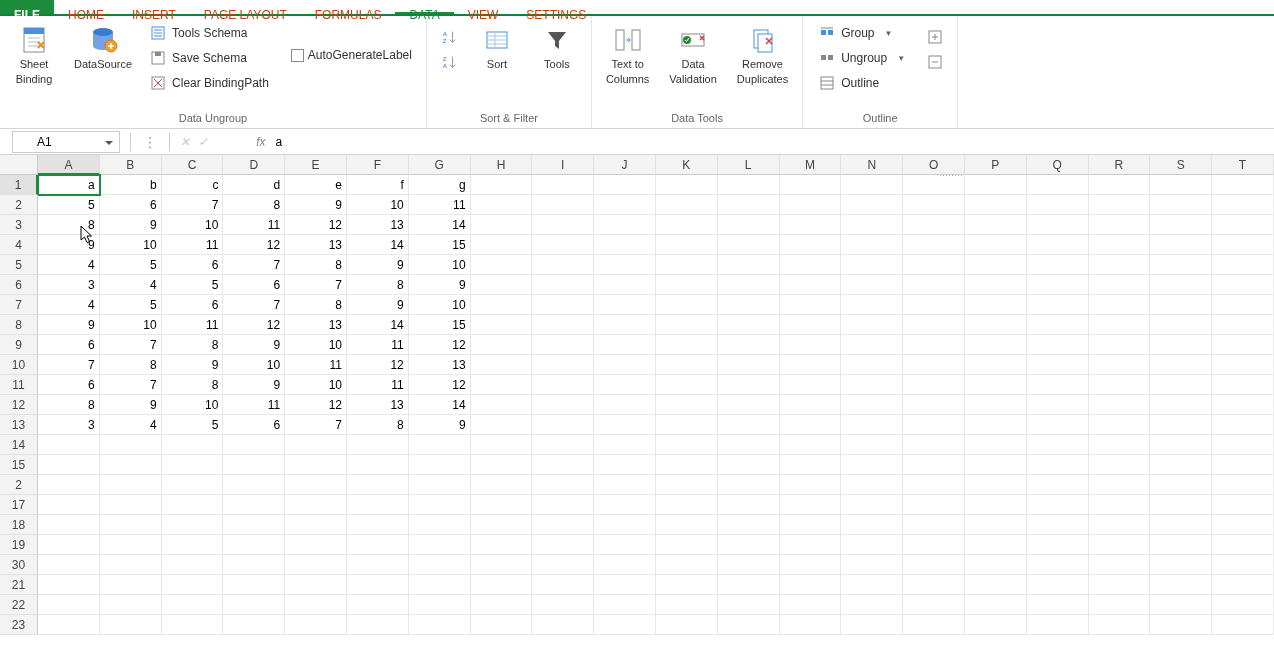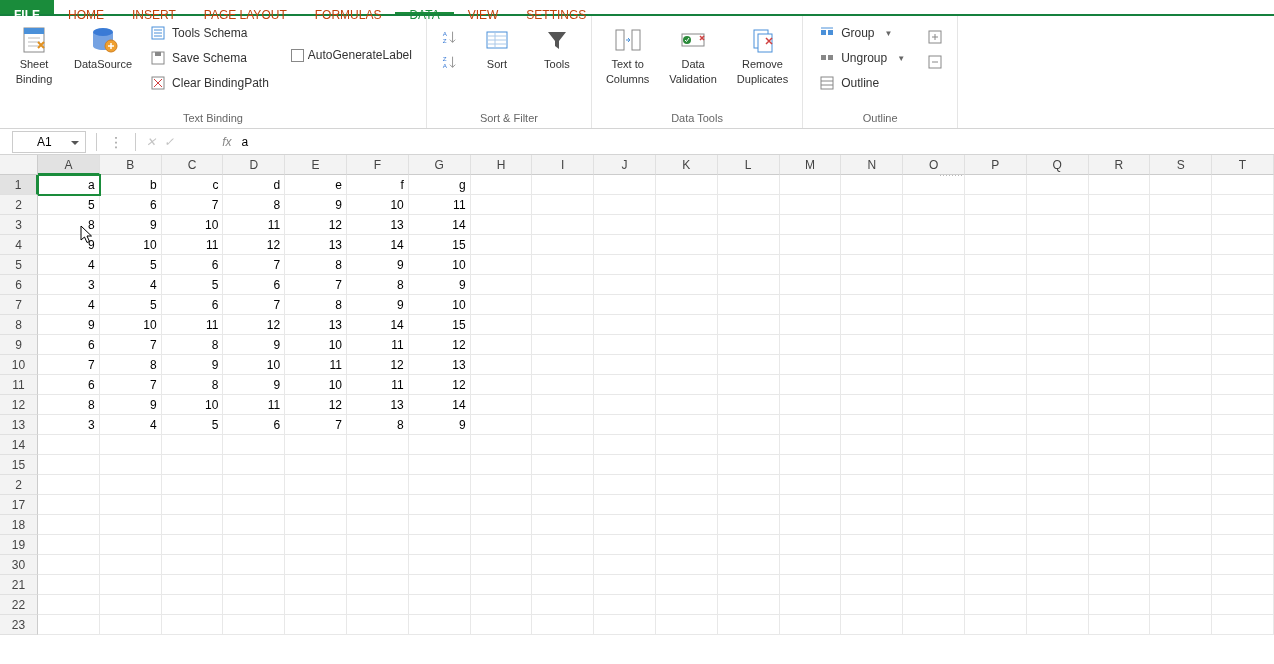--- a/index.html
+++ b/index.html
@@ -25,21 +25,21 @@
 .sm-btn .ic { width: 16px; height: 16px; display: flex; align-items: center; justify-content: center; }
 .drop-arrow { font-size: 8px; color: #666; margin-left: 4px; }
 
 .vstack { display: flex; flex-direction: column; gap: 3px; padding: 2px; }
 .hstack { display: flex; align-items: center; gap: 4px; }
 
 .chk { width: 13px; height: 13px; border: 1px solid #888; }
 
 
 .fbar { display: flex; align-items: center; height: 26px; border-bottom: 1px solid #d4d4d4; font-size: 12px; }
-.namebox { width: 74px; height: 22px; border: 1px solid #ccc; margin: 0 4px 0 12px; display: flex; align-items: center; justify-content: space-between; padding: 0 4px 0 24px; position: relative; }
+.namebox { width: 108px; height: 22px; border: 1px solid #ccc; margin: 0 4px 0 12px; display: flex; align-items: center; justify-content: space-between; padding: 0 4px 0 24px; position: relative; }
 .namebox::after { content: ''; position: absolute; right: 6px; top: 9px; border: 4px solid transparent; border-top-color: #555; }
 .fbar .sep { width: 1px; height: 18px; background: #ccc; margin: 0 6px; }
 .fbar .fx-ic { color: #888; font-style: italic; font-size: 12px; margin-right: 8px; margin-left: 44px; }
 .fbar .fx-ic.grey { opacity: .5; margin: 0 4px; }
 .fbar input { border: none; outline: none; flex: 1; font-size: 12px; padding-left: 2px; }
 .splitter-nub { position: absolute; right: 310px; top: 170px; height: 6px; width: 24px; background: repeating-linear-gradient(90deg,#bbb,#bbb 1px,#fff 1px,#fff 3px); }
 
 
 .grid { display: flex; height: calc(664px - 30px - 113px - 26px); position: relative; }
 .corner { width: 38px; height: 20px; border-right: 1px solid #ccc; border-bottom: 1px solid #ccc; background: #f3f3f3; }
@@ -128,21 +128,21 @@
               </svg>
             </div>
           <span>Clear BindingPath</span>
         </div>
       </div>
       <div class="hstack" style="padding:28px 8px 0 12px">
         <div class="chk"></div>
         <span style="font-size:12px;color:#333">AutoGenerateLabel</span>
       </div>
     </div>
-    <div class="rgroup-label">Text Binding</div>
+    <div class="rgroup-label">Data Ungroup</div>
   </div>
 
   <div class="rgroup">
     <div class="rgroup-body">
       <div class="vstack" style="padding:6px 4px">
         <div class="sm-btn">
             <div class="ic">
               <svg width="18" height="18" viewBox="0 0 18 18">
                 <text x="2" y="8" font-size="7" fill="#3a7bd5">A</text>
                 <text x="2" y="16" font-size="7" fill="#3a7bd5">Z</text>

